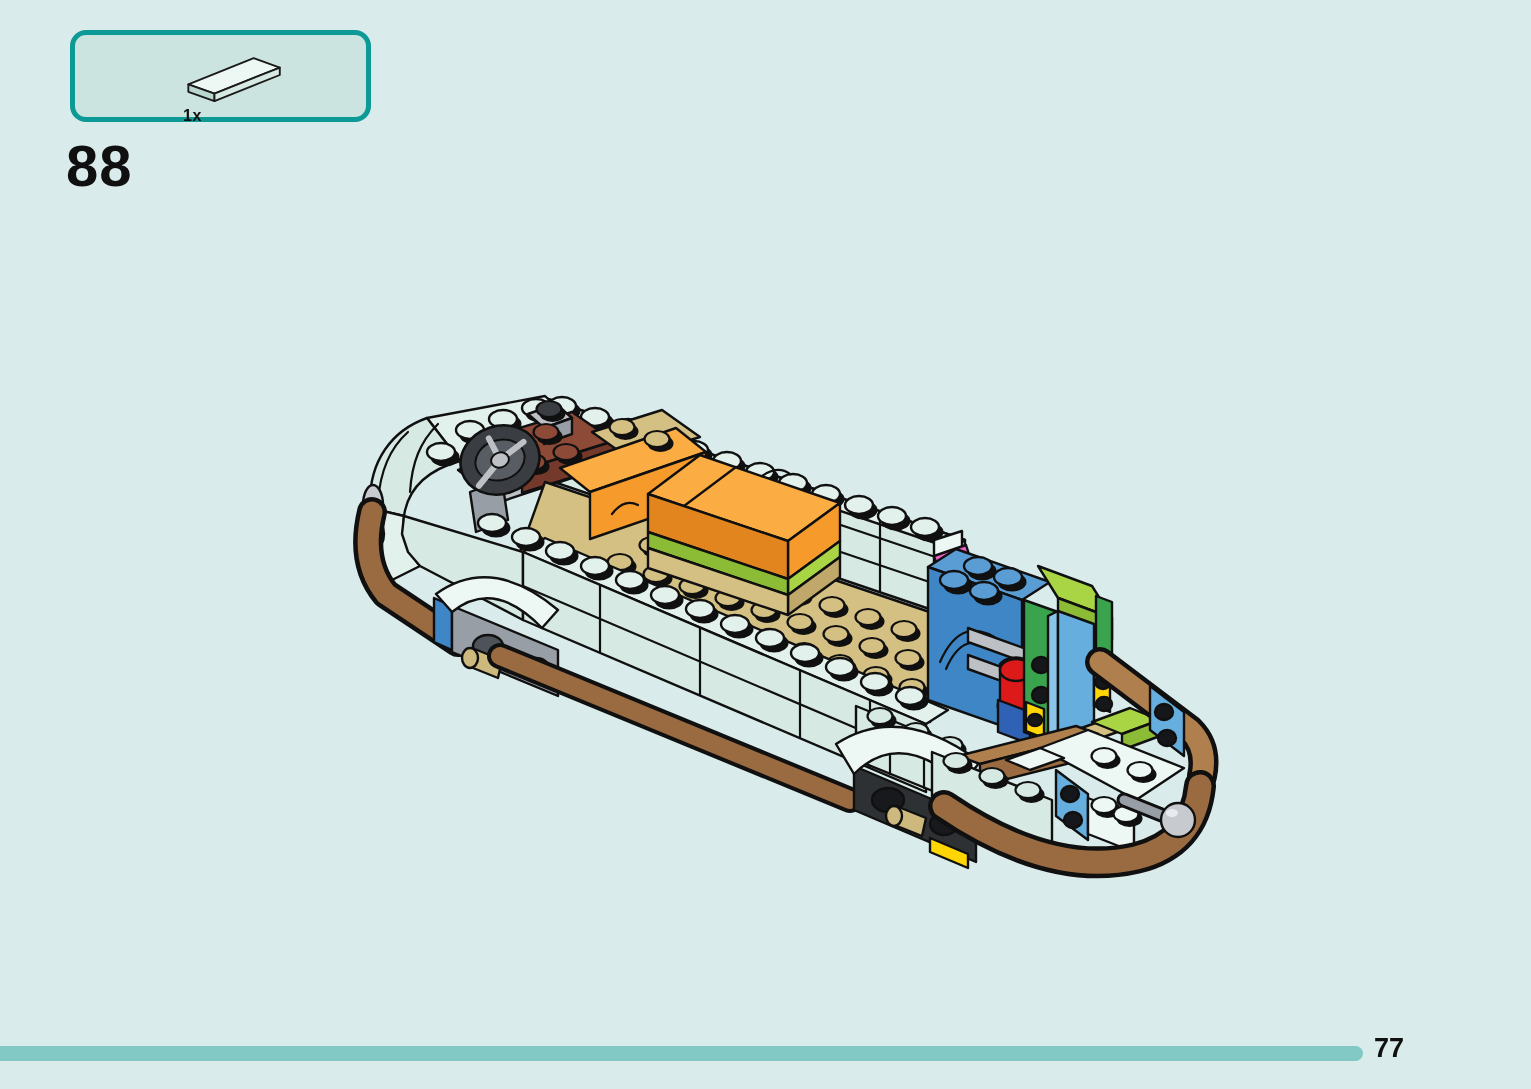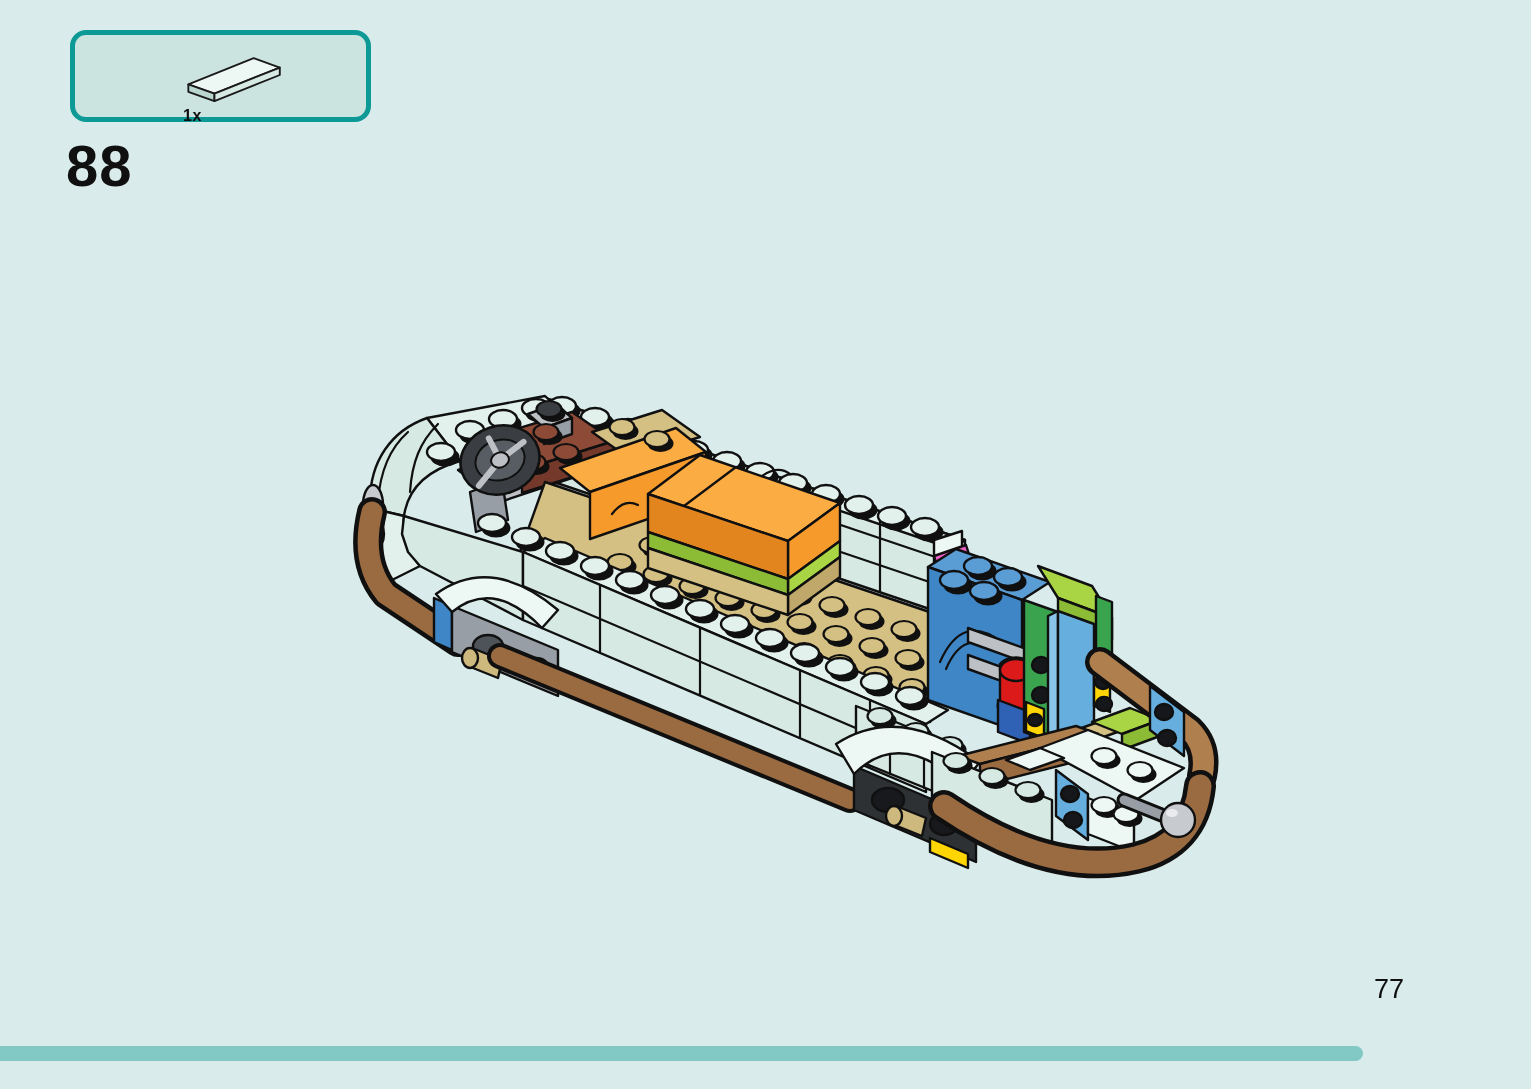--- a/index.html
+++ b/index.html
@@ -24,22 +24,22 @@
     position:absolute;left:66px;top:132px;
     font-size:58px;font-weight:800;letter-spacing:1px;text-align:center;
   }
   .model-wrap{position:absolute;left:0;top:0;width:1531px;height:1089px;}
   .progress-bar{
     position:absolute;left:0;top:1046px;width:1363px;height:15px;
     background:var(--progress,#82c8c5);
     border-radius:0 8px 8px 0;
   }
   .page-number{
-    position:absolute;left:1374px;top:974px;width:50px;
-    font-size:27px;font-weight:400;
+    position:absolute;left:1374px;top:1033px;width:50px;
+    font-size:27px;font-weight:700;
   }
   svg .ln{fill:none;stroke:#101010;stroke-width:2.2;}
   svg [data-name]{stroke-linejoin:round;stroke-linecap:round;}
 </style>
 </head>
 <body data-name="instruction-page">
 
 <div class="parts-panel" data-name="parts-callout-panel">
   <svg class="piece" width="120" height="56" viewBox="0 0 120 60" data-name="part-1x4-tile-icon">
     <g stroke="#1a1a1a" stroke-width="2" stroke-linejoin="round">

